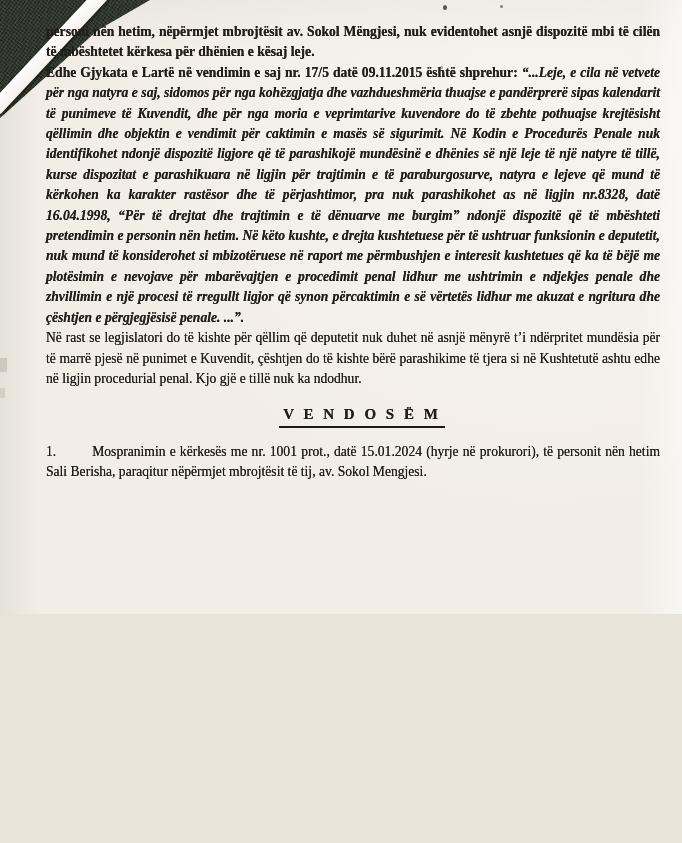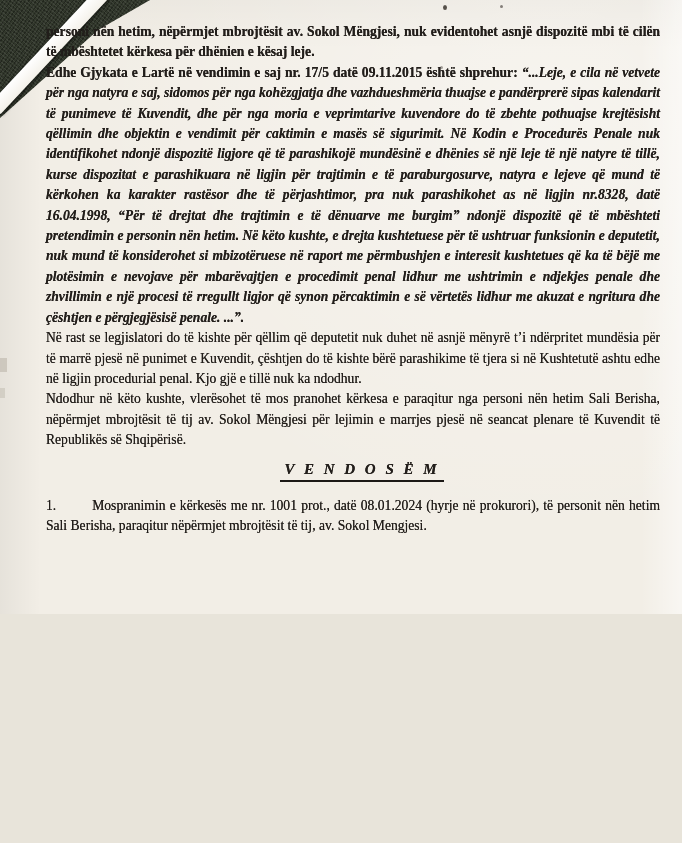--- a/index.html
+++ b/index.html
@@ -37,21 +37,21 @@
   .content{position:absolute;left:46px;top:22px;width:614px;
         font-size:13.6px;line-height:20.4px;text-align:justify;
         text-shadow:0 0 .4px rgba(30,25,20,.9);}
   .content p{margin:0;}
   .p-bold{font-weight:bold;}
   .quote{font-weight:bold;font-style:italic;}
   .p2{margin-top:24px;}
   .p3{margin-top:22px;}
   .p4{margin-top:18px;}
   .p5{margin-top:16px;}
-  .heading-row{margin-top:8px;text-align:center;padding-left:18px;font-style:italic;}
+  .heading-row{margin-top:15px;text-align:center;padding-left:18px;}
   .heading{display:inline-block;font-weight:bold;font-size:15px;letter-spacing:3px;
         border-bottom:2.5px solid #1c1916;padding:0 4px 1px 4px;}
   .decisions{margin-top:14px;}
   .decision{margin:0 0 1px 0;}
   .decision .num{font-weight:normal;}
   .decision .tab{display:inline-block;width:36px;}
 
   
   .sig-block{position:absolute;left:302px;top:738px;width:380px;text-align:center;}
   .sig-role{font-weight:bold;font-variant:small-caps;font-size:16px;letter-spacing:1px;}
@@ -74,29 +74,28 @@
   <div class="smudge m1"></div>
   <div class="smudge m2"></div>
 
   <div class="content">
     <p class="p1 p-bold">personi nën hetim, nëpërmjet mbrojtësit av. Sokol Mëngjesi, nuk evidentohet asnjë dispozitë mbi të cilën të mbështetet kërkesa për dhënien e kësaj leje.</p>
 
     <p class="p2"><span class="p-bold">Edhe Gjykata e Lartë në vendimin e saj nr. 17/5 datë 09.11.2015 është shprehur: </span><span class="quote">“...Leje, e cila në vetvete për nga natyra e saj, sidomos për nga kohëzgjatja dhe vazhdueshmëria thuajse e pandërprerë sipas kalendarit të punimeve të Kuvendit, dhe për nga moria e veprimtarive kuvendore do të zbehte pothuajse krejtësisht qëllimin dhe objektin e vendimit për caktimin e masës së sigurimit. Në Kodin e Procedurës Penale nuk identifikohet ndonjë dispozitë ligjore që të parashikojë mundësinë e dhënies së një leje të një natyre të tillë, kurse dispozitat e parashikuara në ligjin për trajtimin e të paraburgosurve, natyra e lejeve që mund të kërkohen ka karakter rastësor dhe të përjashtimor, pra nuk parashikohet as në ligjin nr.8328, datë 16.04.1998, “Për të drejtat dhe trajtimin e të dënuarve me burgim” ndonjë dispozitë që të mbështeti pretendimin e personin nën hetim. Në këto kushte, e drejta kushtetuese për të ushtruar funksionin e deputetit, nuk mund të konsiderohet si mbizotëruese në raport me përmbushjen e interesit kushtetues që ka të bëjë me plotësimin e nevojave për mbarëvajtjen e procedimit penal lidhur me ushtrimin e ndjekjes penale dhe zhvillimin e një procesi të rregullt ligjor që synon përcaktimin e së vërtetës lidhur me akuzat e ngritura dhe çështjen e përgjegjësisë penale. ...”.</span></p>
 
     <p class="p3">Në rast se legjislatori do të kishte për qëllim që deputetit nuk duhet në asnjë mënyrë t’i ndërpritet mundësia për të marrë pjesë në punimet e Kuvendit, çështjen do të kishte bërë parashikime të tjera si në Kushtetutë ashtu edhe në ligjin procedurial penal. Kjo gjë e tillë nuk ka ndodhur.</p>
 
-    <p class="p4">Ndodhur në këto kushte, vlerësohet të mos pranohet kërkesa e paraqitur nga personi nën hetim Sali Berisha, nëpërmjet mbrojtësit të tij av. Sokol Mëngjesi për lejimin e marrjes pjesë në seancat plenare të Kuvendit të Republikës së Shqipërisë.</p>
 
 
     <div class="heading-row">
       <span class="heading">V E N D O S Ë M</span>
     </div>
 
     <div class="decisions">
-      <p class="decision"><span class="num">1.</span><span class="tab"></span><span>Mospranimin e kërkesës me nr. 1001 prot., datë 08.01.2024 (hyrje në prokurori), të personit nën hetim Sali Berisha, paraqitur nëpërmjet mbrojtësit të tij, av. Sokol Mengjesi.</span></p>
+      <p class="decision"><span class="num">1.</span><span class="tab"></span><span>Mospranimin e kërkesës me nr. 1001 prot., datë 15.01.2024 (hyrje në prokurori), të personit nën hetim Sali Berisha, paraqitur nëpërmjet mbrojtësit të tij, av. Sokol Mengjesi.</span></p>
     </div>
   </div>
 
   <div class="sig-block">
     <div class="sig-names">
       <span>ARBEN KRAJA</span>
       <span>ENKELEDA MILLONAI</span>
     </div>
   </div>
 

